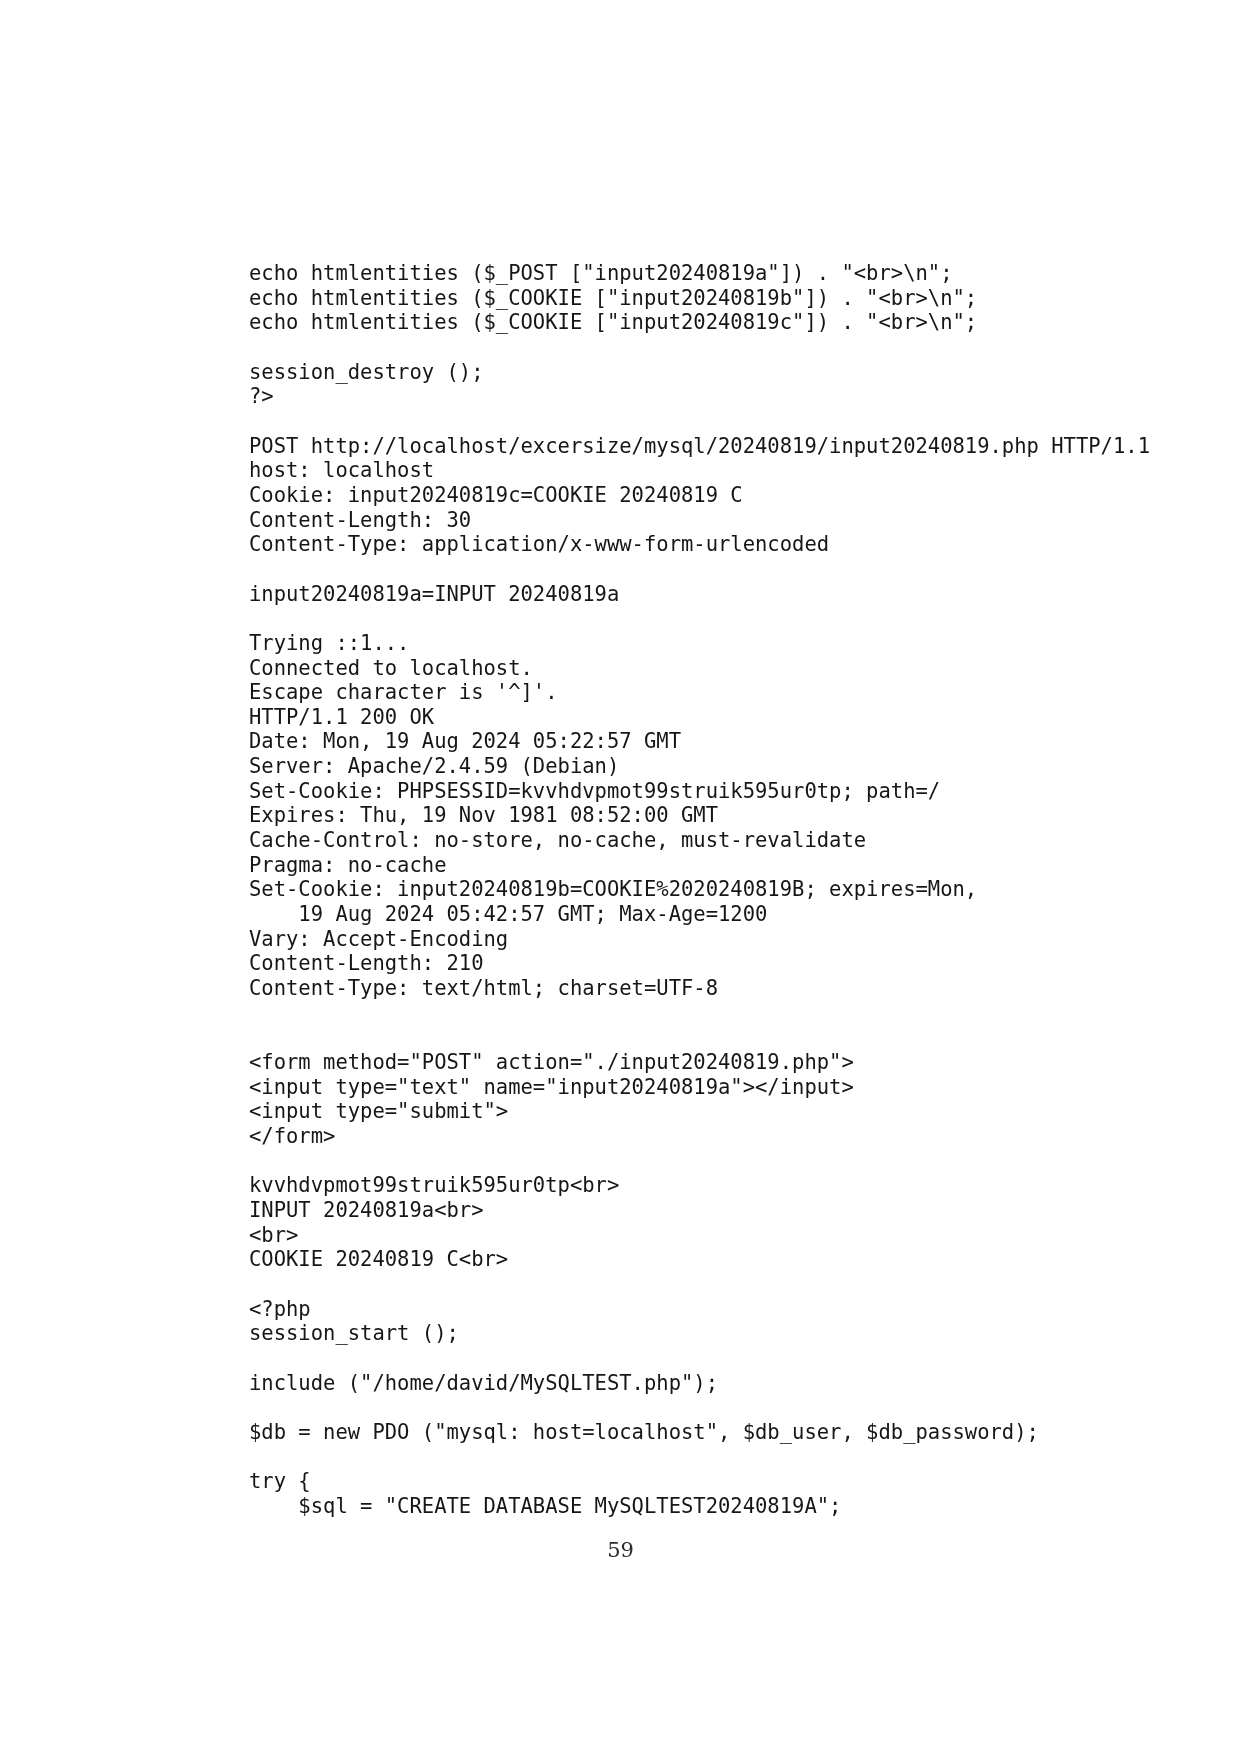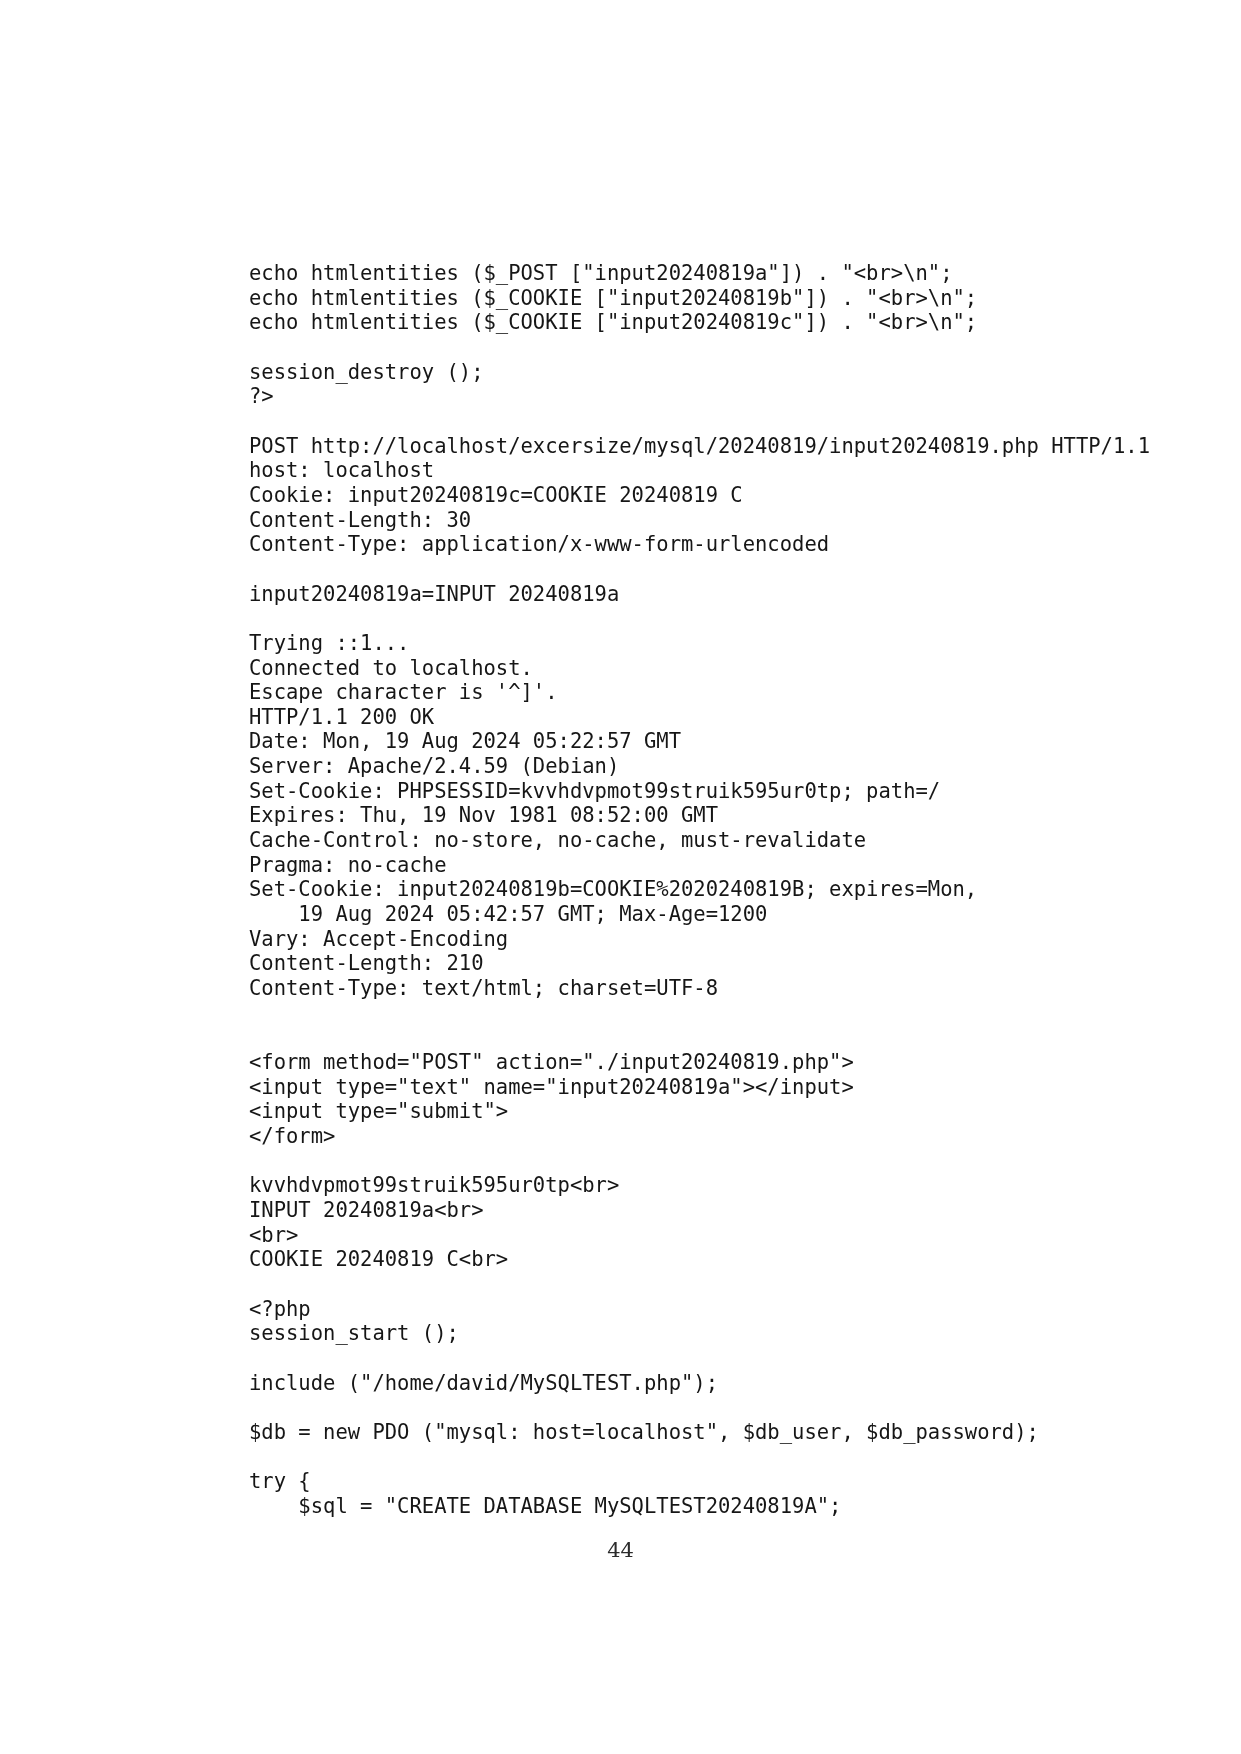--- a/index.html
+++ b/index.html
@@ -93,14 +93,14 @@
 
 &lt;?php
 session_start ();
 
 include ("/home/david/MySQLTEST.php");
 
 $db = new PDO ("mysql: host=localhost", $db_user, $db_password);
 
 try {
     $sql = "CREATE DATABASE MySQLTEST20240819A";</pre>
-  <div class="page-number">44</div>
+  <div class="page-number">59</div>
 </div>
 
 </body></html>

